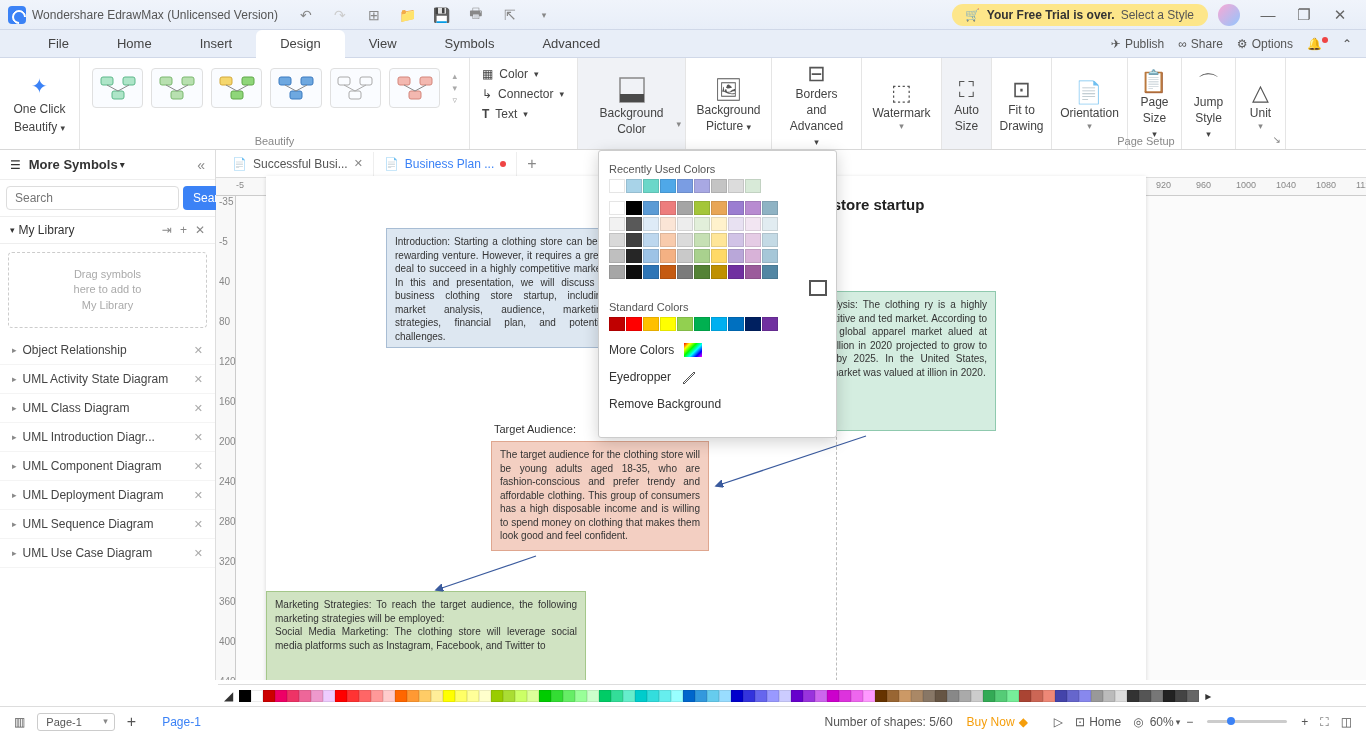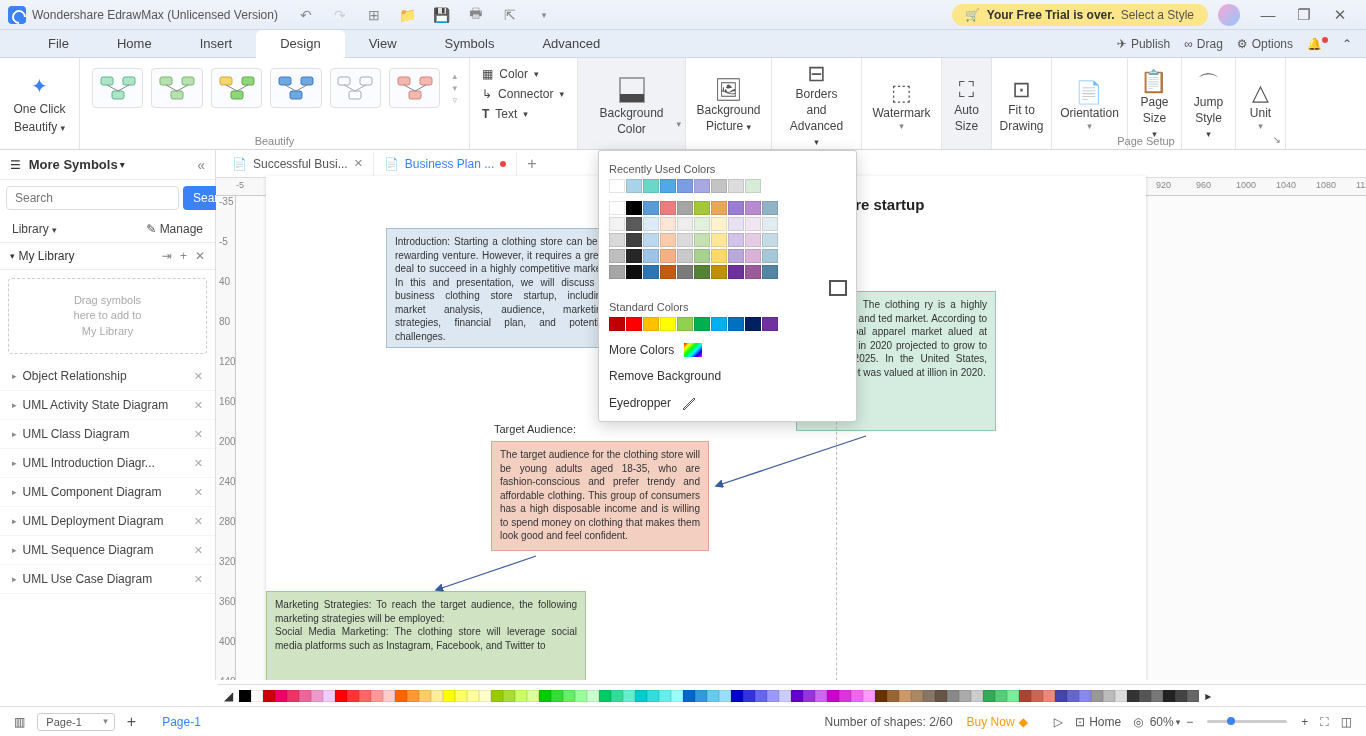--- a/index.html
+++ b/index.html
@@ -73,21 +73,21 @@
 .pg-title2{position:absolute;top:20px;left:540px;font-weight:700;font-size:15px;color:#222}
 .box{position:absolute;border:1px solid;padding:6px 8px;font-size:10px;line-height:1.35;text-align:justify}
 .box1{top:52px;left:120px;width:230px;height:120px;background:#dde7f1;border-color:#a8bdd4}
 .box2{top:115px;left:530px;width:200px;height:140px;background:#d4ede0;border-color:#8fc9ae}
 .box3{top:265px;left:225px;width:218px;height:110px;background:#f3cfc2;border-color:#dfa68f}
 .box4{top:415px;left:0px;width:320px;height:90px;background:#d0e3c2;border-color:#a4c78a}
 .box-title{font-weight:400;display:inline}
 .sub-title{position:absolute;top:247px;left:228px;font-weight:400;font-size:11px}
 .arrow{position:absolute;stroke:#3b5b9e;stroke-width:1.2;fill:none}
 .arrow marker polygon{fill:#3b5b9e}
-.color-popup{position:absolute;top:150px;left:598px;width:259px;background:#fff;border:1px solid #ccc;border-radius:3px;box-shadow:0 4px 16px rgba(0,0,0,.18);padding:8px 10px 4px;z-index:100}
+.color-popup{position:absolute;top:150px;left:598px;width:239px;background:#fff;border:1px solid #ccc;border-radius:3px;box-shadow:0 4px 16px rgba(0,0,0,.18);padding:8px 10px 20px;z-index:100}
 .cp-label{font-size:11px;color:#555;margin:4px 0}
 .sw-row{display:flex;gap:1px;margin-bottom:2px}
 .sw{width:16px;height:14px;border:1px solid rgba(0,0,0,.1);cursor:pointer}
 .sw.sel{outline:2px solid #555;outline-offset:-1px}
 .cp-item{display:flex;align-items:center;gap:10px;font-size:12px;color:#333;padding:6px 0;cursor:pointer}
 .grad{width:18px;height:14px;background:linear-gradient(135deg,#f00,#ff0,#0f0,#0ff,#00f,#f0f)}
 .eyedrop{width:16px;height:16px}
 .bottom-palette{position:absolute;bottom:30px;left:218px;right:0;height:22px;background:#fff;border-top:1px solid #ddd;display:flex;align-items:center;padding:0 6px;gap:0}
 .bp-sw{width:12px;height:12px;border:1px solid rgba(0,0,0,.08);cursor:pointer}
 .statusbar{position:absolute;bottom:0;left:0;right:0;height:30px;background:#fff;border-top:1px solid #ddd;display:flex;align-items:center;padding:0 8px;font-size:12px;color:#555}
@@ -133,21 +133,21 @@
   <div class="menu-item">View</div>
   <div class="menu-item">Symbols</div>
   <div class="menu-item">Advanced</div>
   <div class="menu-right">
     <div class="mr-item">
         <span>✈</span>
         <span>Publish</span>
       </div>
     <div class="mr-item">
         <span>∞</span>
-        <span>Drag</span>
+        <span>Share</span>
       </div>
     <div class="mr-item">
         <span>⚙</span>
         <span>Options</span>
       </div>
     <div class="mr-item">
         <span>🔔</span>
         <span style="width:6px;height:6px;background:#ef4444;border-radius:50%;display:inline-block;margin-left:-4px;margin-top:-8px"></span>
       </div>
     <div class="mr-item">⌃</div>
@@ -291,24 +291,20 @@
   <div class="sidebar">
     <div class="sb-head">
       <span style="margin-right:8px">☰</span>
       <span class="t">More Symbols</span>
       <span class="dd">▾</span>
       <span class="sb-collapse">«</span>
     </div>
     <div class="sb-search">
       <input placeholder="Search" style="">
       <button>Search</button>
-    </div>
-    <div class="sb-row">
-      <span><span>Library</span> <span style="font-size:9px">▾</span></span>
-      <span class="r"><span>✎</span> <span>Manage</span></span>
     </div>
     <div class="sb-lib">
       <span style="font-size:9px;margin-right:4px">▾</span>
       <span>My Library</span>
       <span class="icons">
         <span>⇥</span>
         <span>+</span>
         <span>✕</span>
       </span>
     </div>
@@ -531,27 +527,27 @@
       <div class="sw" style="background: rgb(0, 176, 240);"></div>
       <div class="sw" style="background: rgb(0, 112, 192);"></div>
       <div class="sw" style="background: rgb(0, 32, 96);"></div>
       <div class="sw" style="background: rgb(112, 48, 160);"></div>
     </div>
   <div class="cp-item" style="margin-top:6px">
       <span>More Colors</span>
       <span class="grad"></span>
     </div>
   <div class="cp-item">
-      <span>Remove Background</span>
-    </div>
-  <div class="cp-item">
       <span>Eyedropper</span>
       <svg class="eyedrop" viewBox="0 0 16 16">
         <path d="M2 14 L6 10 L11 5 L13 3 L14 4 L12 6 L7 11 L3 15 Z" fill="none" stroke="#555"></path>
       </svg>
+    </div>
+  <div class="cp-item">
+      <span>Remove Background</span>
     </div>
 </div>
 
 <div class="bottom-palette" id="bpal">
   <span style="margin-right:6px">◢</span>
 <div class="bp-sw" style="background: rgb(0, 0, 0);"></div>
     <div class="bp-sw" style="background: rgb(255, 255, 255);"></div>
     <div class="bp-sw" style="background: rgb(204, 0, 0);"></div>
     <div class="bp-sw" style="background: rgb(238, 0, 102);"></div>
     <div class="bp-sw" style="background: rgb(238, 51, 102);"></div>
@@ -632,21 +628,21 @@
     <div class="bp-sw" style="background: rgb(102, 102, 102);"></div>
     <span style="margin-left: 6px;">▸</span>
   </div>
 
 <div class="statusbar">
   <span class="sb-btn">▥</span>
   <div class="page-tab">Page-1</div>
   <span class="sb-btn" style="font-size:16px">+</span>
   <span style="margin-left:20px;color:#3b82f6;font-weight:500">Page-1</span>
   <div class="spacer"></div>
-  <span>Number of shapes: 2/60</span>
+  <span>Number of shapes: 5/60</span>
   <span class="sb-btn" style="color:#f59e0b;margin-left:8px">
       <span>Buy Now</span> 
       <span>◆</span>
     </span>
   <span class="sb-btn" style="margin-left:14px">▷</span>
   <span class="sb-btn">⊡ <span>Home</span></span>
   <span class="sb-btn">◎</span>
   <span>60%</span>
     <span style="font-size:9px;margin-left:2px">▾</span>
   <span class="sb-btn">−</span>

